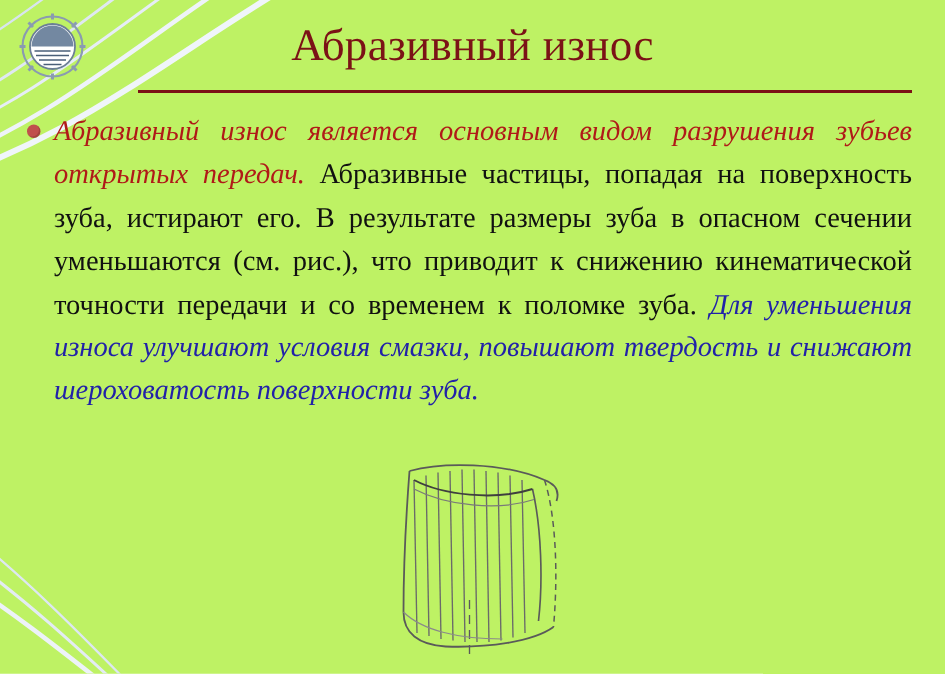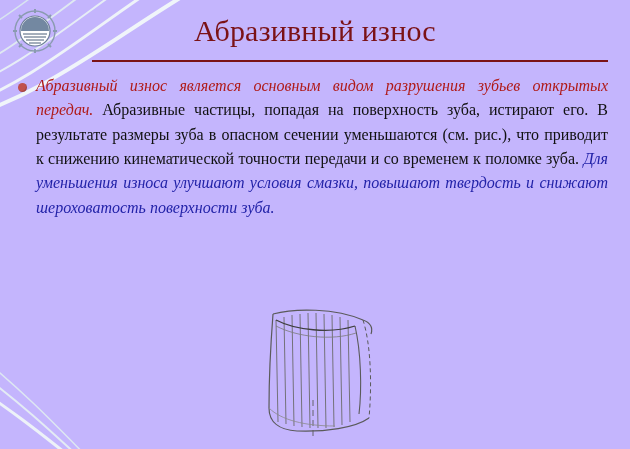--- a/index.html
+++ b/index.html
@@ -10,21 +10,21 @@
     width: 630px;
     height: 449px;
     background: #ffffff;
     font-family: "Liberation Serif", serif;
     overflow: hidden;
     position: relative;
   }
   .slide {
     position: absolute;
     inset: 0;
-    background: #c4b5fd;
+    background: #bef264;
     overflow: hidden;
   }
   
   .swoosh {
     position: absolute;
     left: -40px;
     top: -70px;
     width: 330px;
     height: 210px;
     pointer-events: none;
@@ -77,21 +77,21 @@
     width: 9px;
     height: 9px;
     border-radius: 50%;
     background: #c0504d;
     margin-top: 9px;
     margin-right: 9px;
     flex: 0 0 auto;
     box-shadow: inset -1px -1px 0 rgba(0,0,0,0.15);
   }
   .para {
-    font-size: 16px;
+    font-size: 19px;
     line-height: 1.52;
     color: #1a1a6e;
     text-align: justify;
     font-family: "Liberation Serif", serif;
     flex: 1 1 auto;
   }
   .em-red {
     color: #b01a18;
     font-style: italic;
   }

